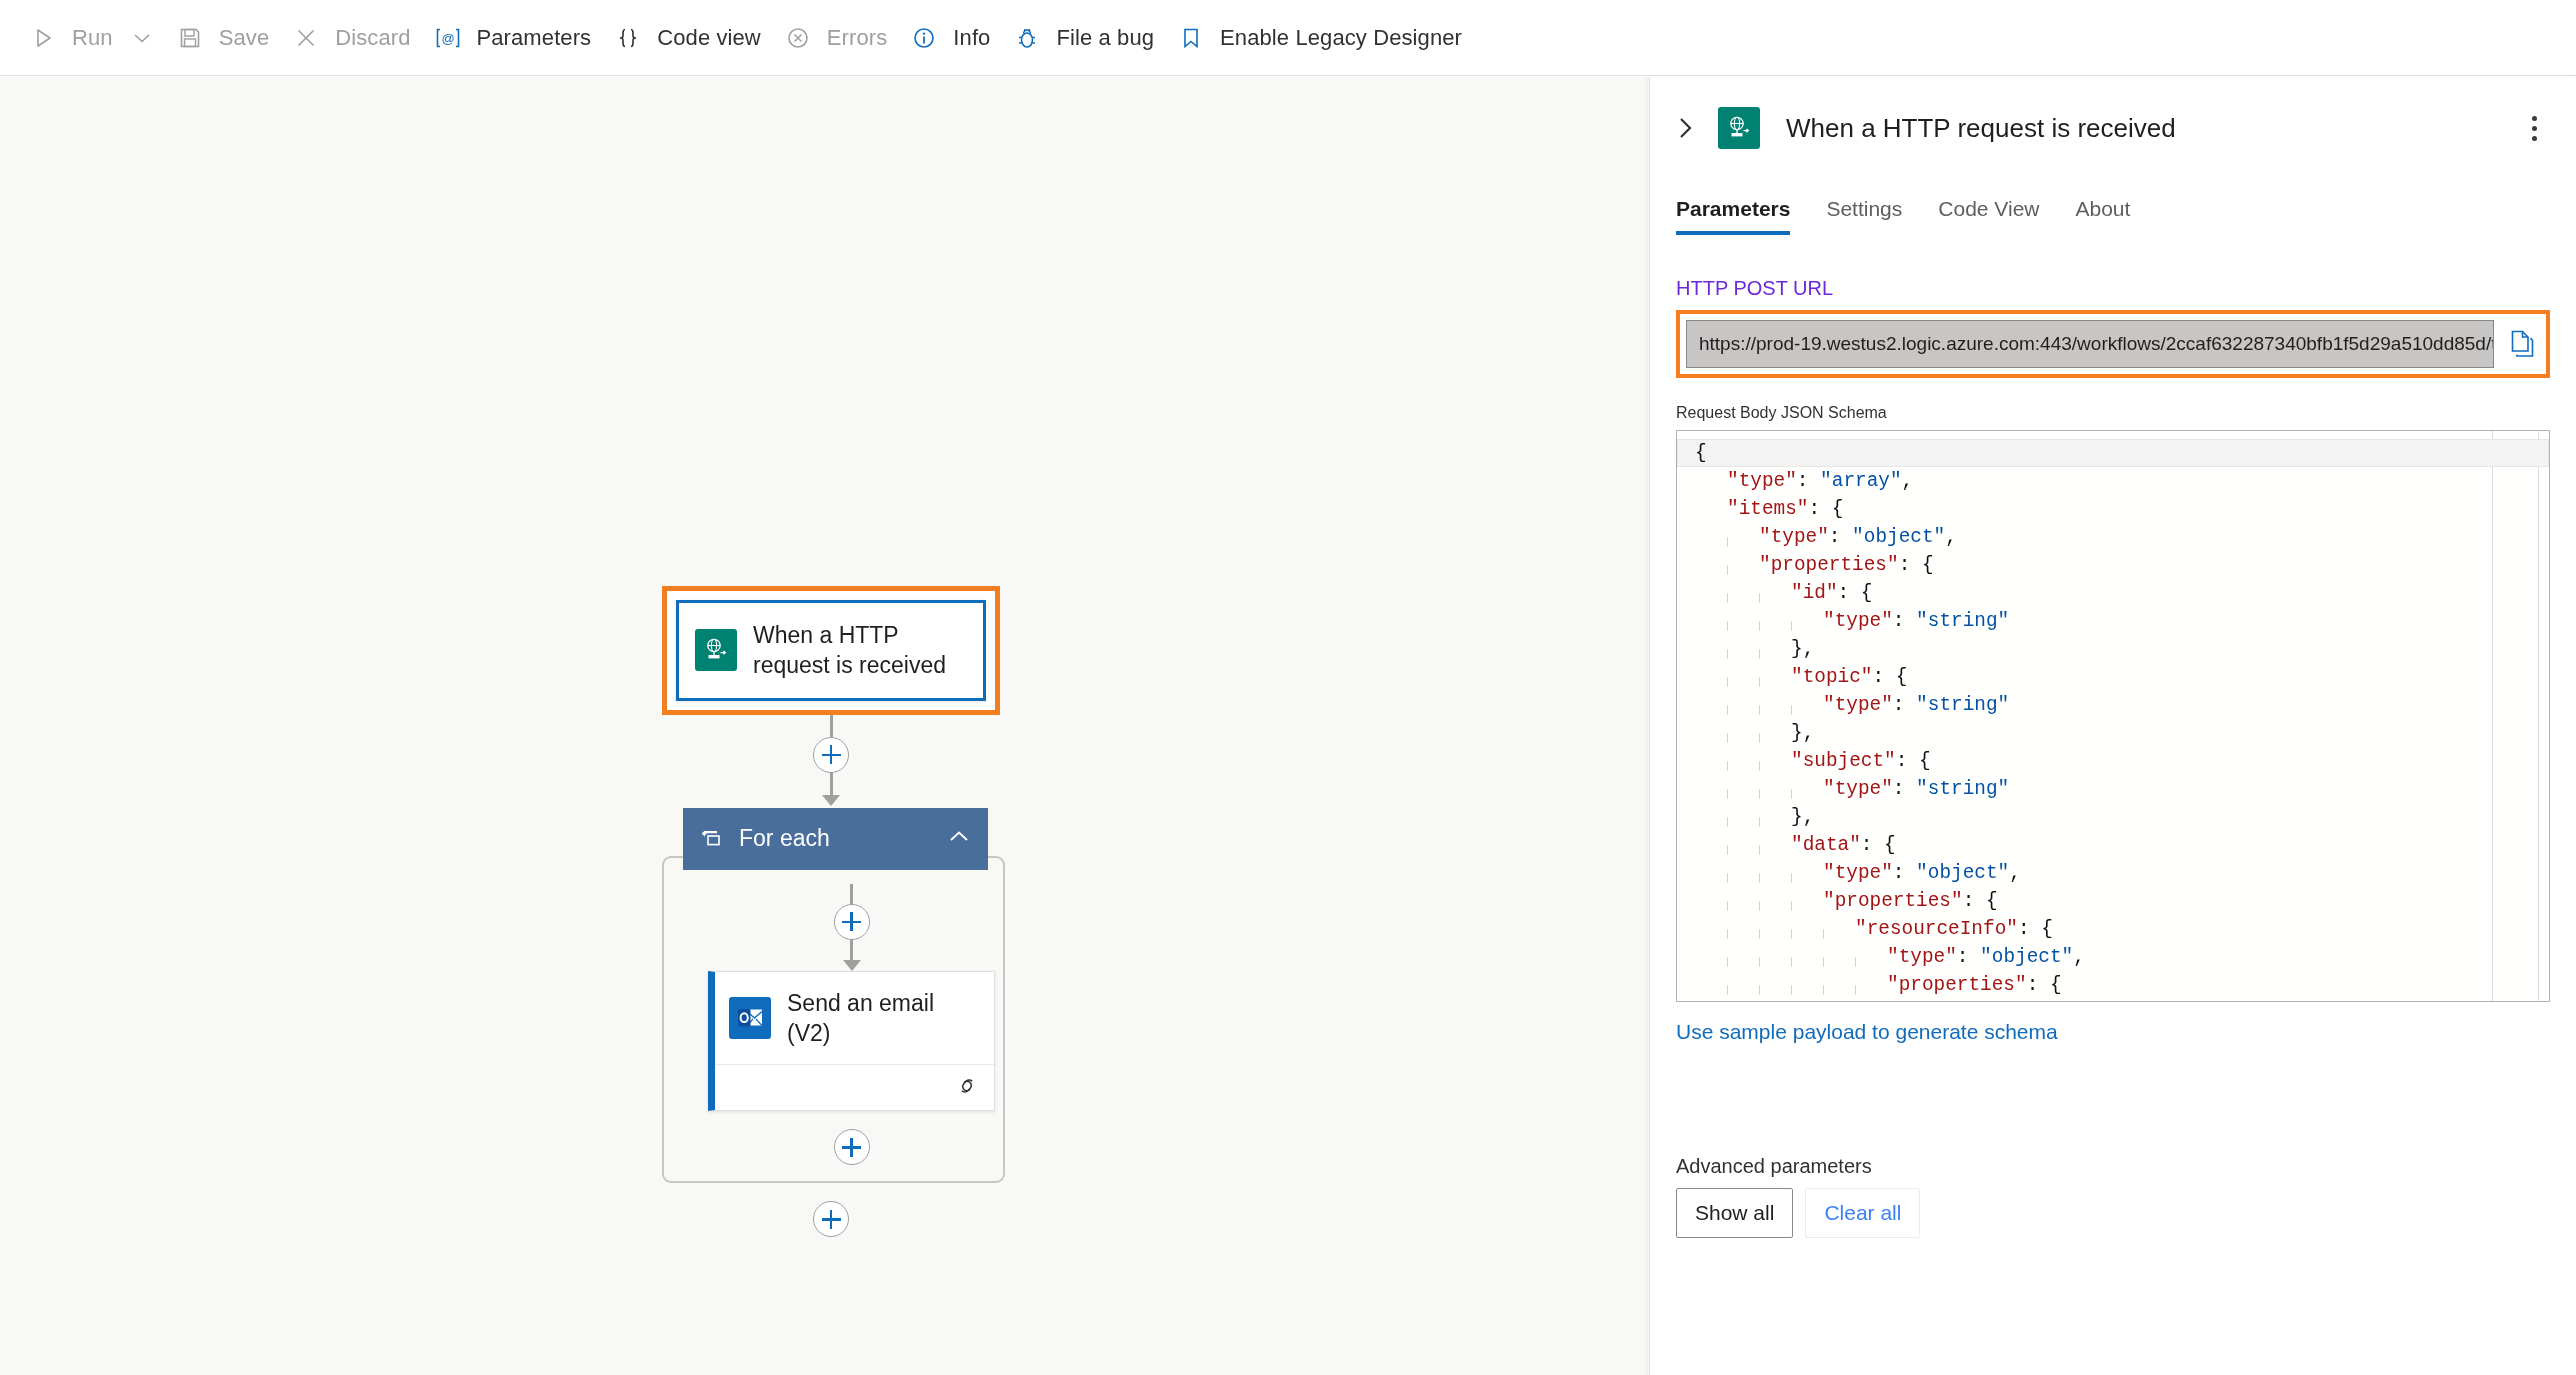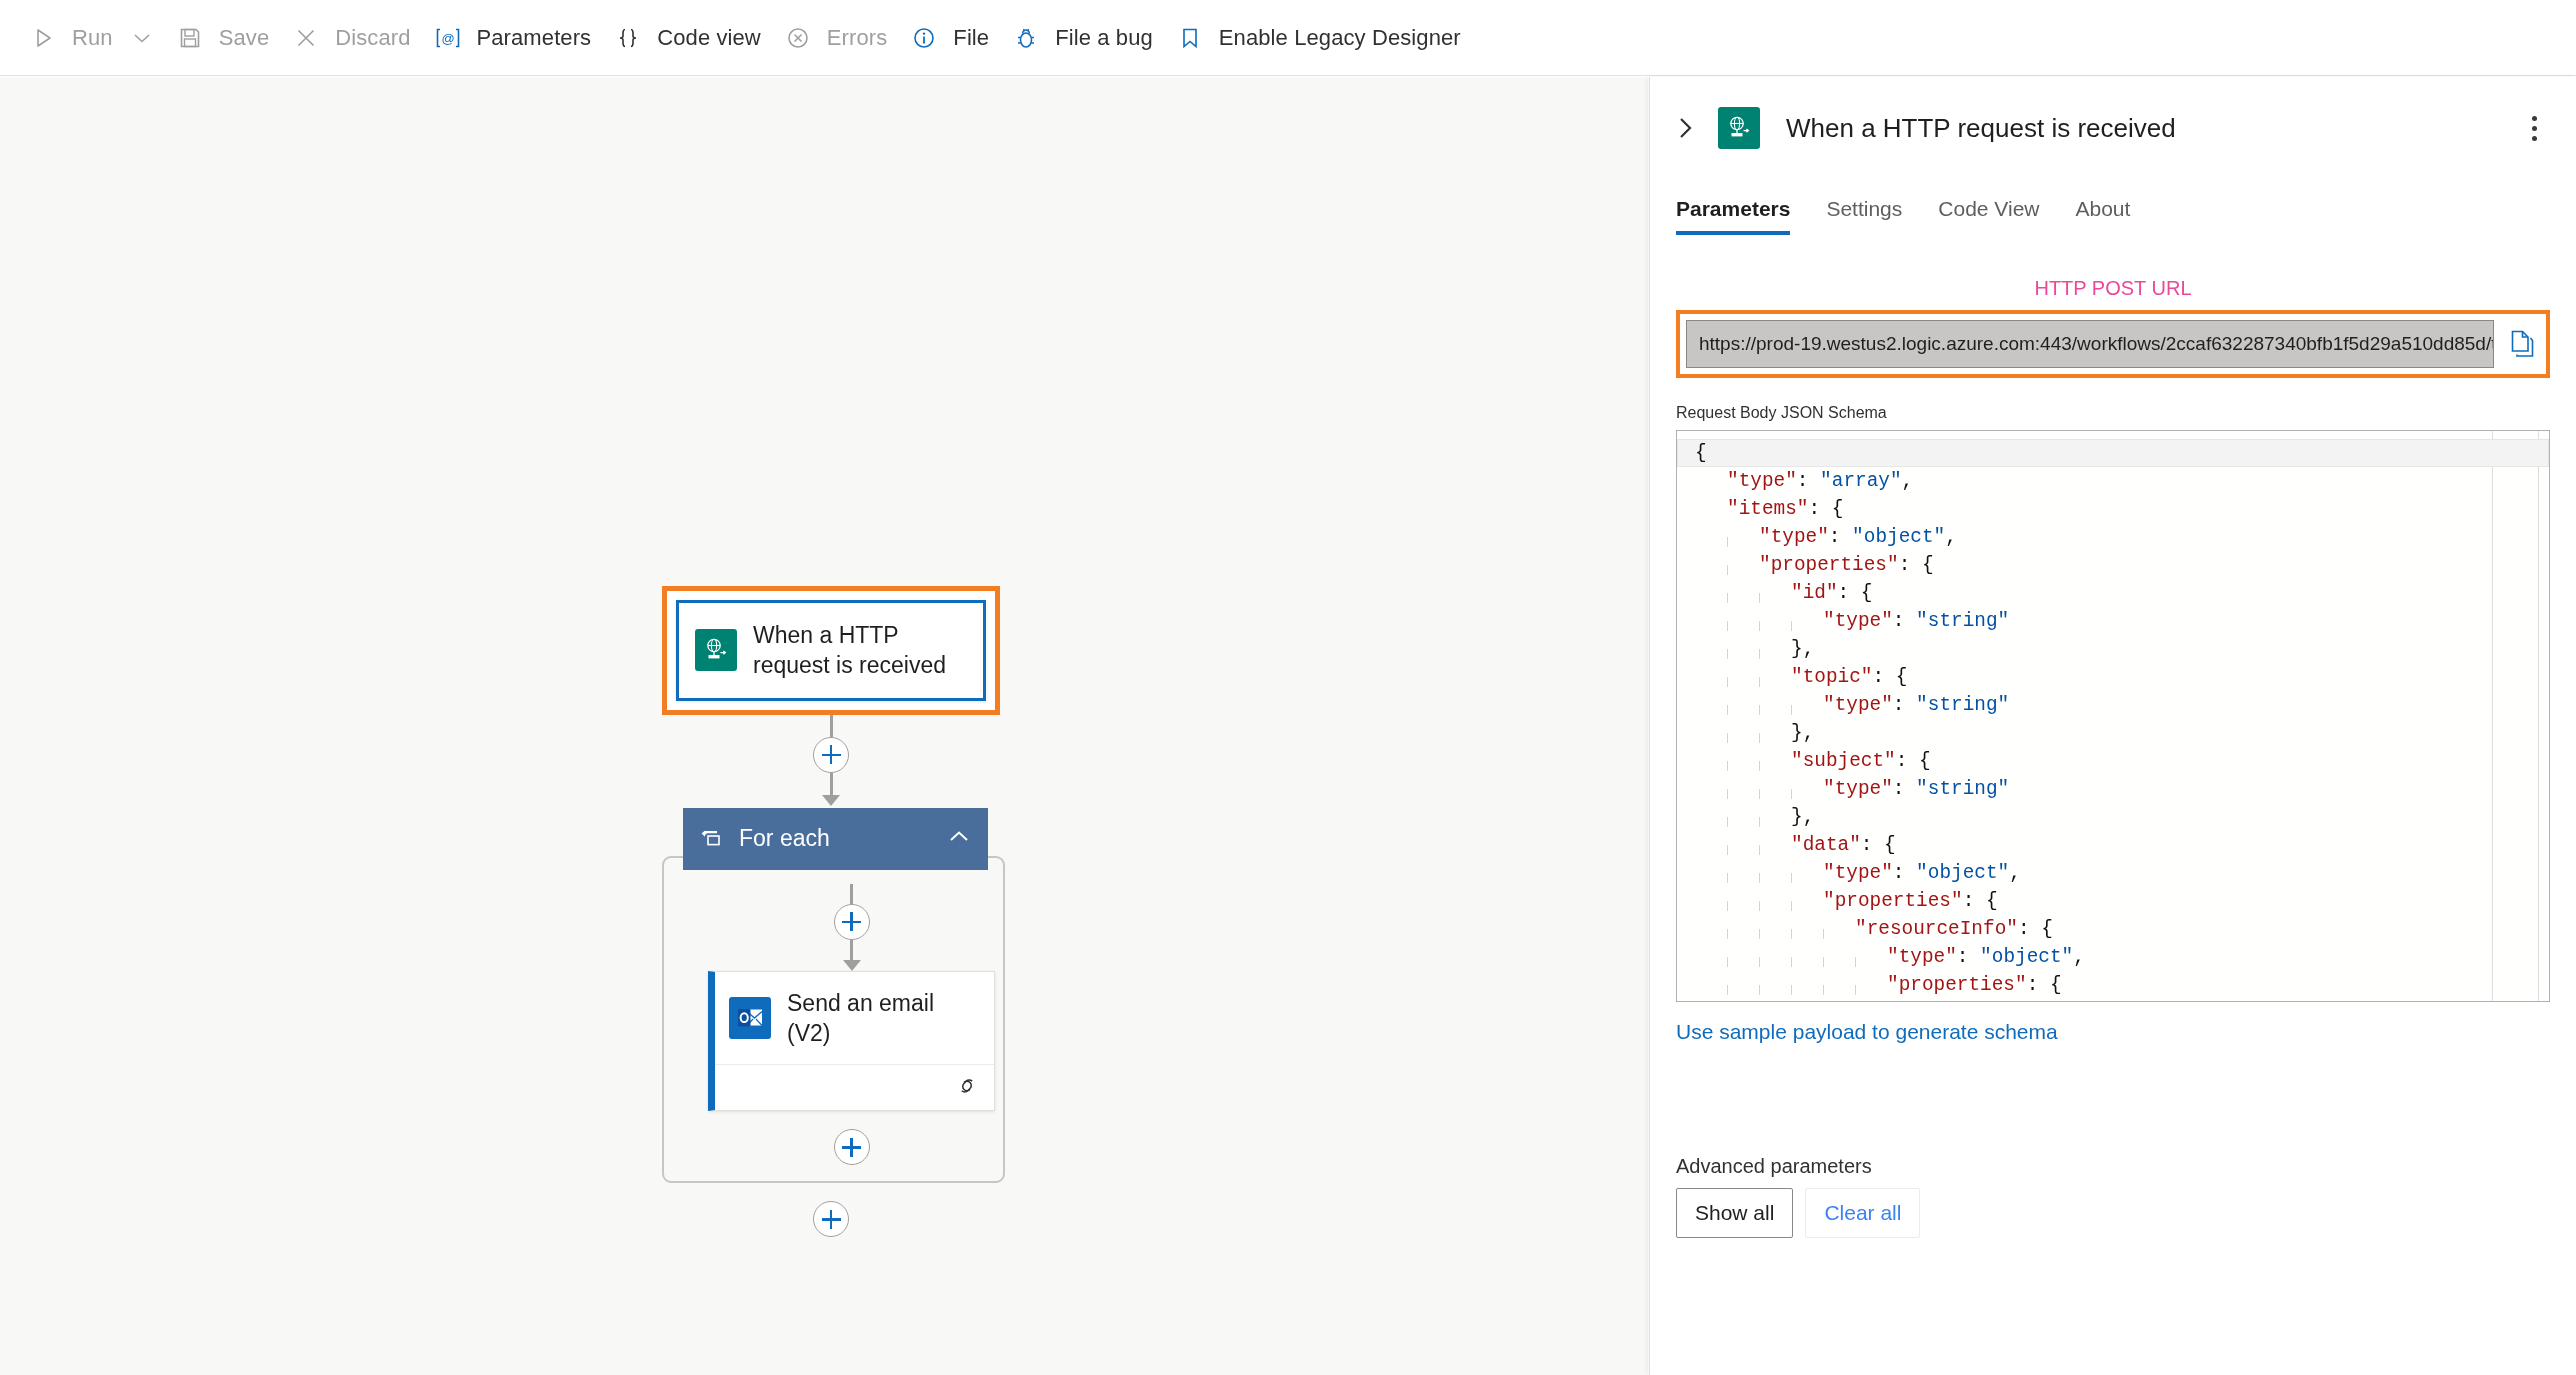--- a/index.html
+++ b/index.html
@@ -131,21 +131,21 @@
   #tabs { display: flex; gap: 0; padding: 0 26px; margin-top: 48px; border-bottom: 0; }
   .tab { padding: 0 18px 14px 18px; font-size: 21px; color: #605e5c; cursor: pointer; position: relative; }
   .tab:first-child { padding-left: 0; }
   .tab.active { color: #201f1e; font-weight: 700; }
   .tab.active::after {
     content: ""; position: absolute; left: 0; right: 18px; bottom: 0;
     height: 4px; background: #0f6cbd;
   }
 
   .panel-body { padding: 0 26px; }
-  .field-label { font-size: 20px; color: #ec4899; margin-top: 42px; margin-bottom: 10px; text-align: center; }
+  .field-label { font-size: 20px; color: #6d28d9; margin-top: 42px; margin-bottom: 10px; }
 
   
   .url-highlight { border: 4px solid #f27e21; padding: 6px; }
   .url-row { display: flex; align-items: center; gap: 12px; }
   .url-input {
     flex: 1; height: 48px;
     background: #c8c6c4;
     border: 1px solid #8a8886;
     font-size: 19px; color: #201f1e;
     padding: 0 12px;
@@ -263,21 +263,21 @@
       <span class="tb-label">Errors</span>
     </div>
     <div class="tb-item enabled">
       <span class="tb-ico">
         <svg width="24" height="24" viewBox="0 0 24 24">
           <circle cx="12" cy="12" r="9" fill="none" stroke="#0f6cbd" stroke-width="1.6"></circle>
           <circle cx="12" cy="7.6" r="1.2" fill="#0f6cbd"></circle>
           <path d="M12 10.5v7" stroke="#0f6cbd" stroke-width="1.8"></path>
         </svg>
       </span>
-      <span class="tb-label">File</span>
+      <span class="tb-label">Info</span>
     </div>
     <div class="tb-item enabled">
       <span class="tb-ico">
         <svg width="24" height="24" viewBox="0 0 24 24">
           <ellipse cx="12" cy="14" rx="5.5" ry="7" fill="none" stroke="#0f6cbd" stroke-width="1.6"></ellipse>
           <path d="M8.6 7.5A3.4 3.4 0 0 1 12 4a3.4 3.4 0 0 1 3.4 3.5" fill="none" stroke="#0f6cbd" stroke-width="1.6"></path>
           <path d="M9.4 3.2l1.2 2M14.6 3.2l-1.2 2M6.5 11.5H4M17.5 11.5H20M6.5 17H4M17.5 17H20" stroke="#0f6cbd" stroke-width="1.4"></path>
         </svg>
       </span>
       <span class="tb-label">File a bug</span>

